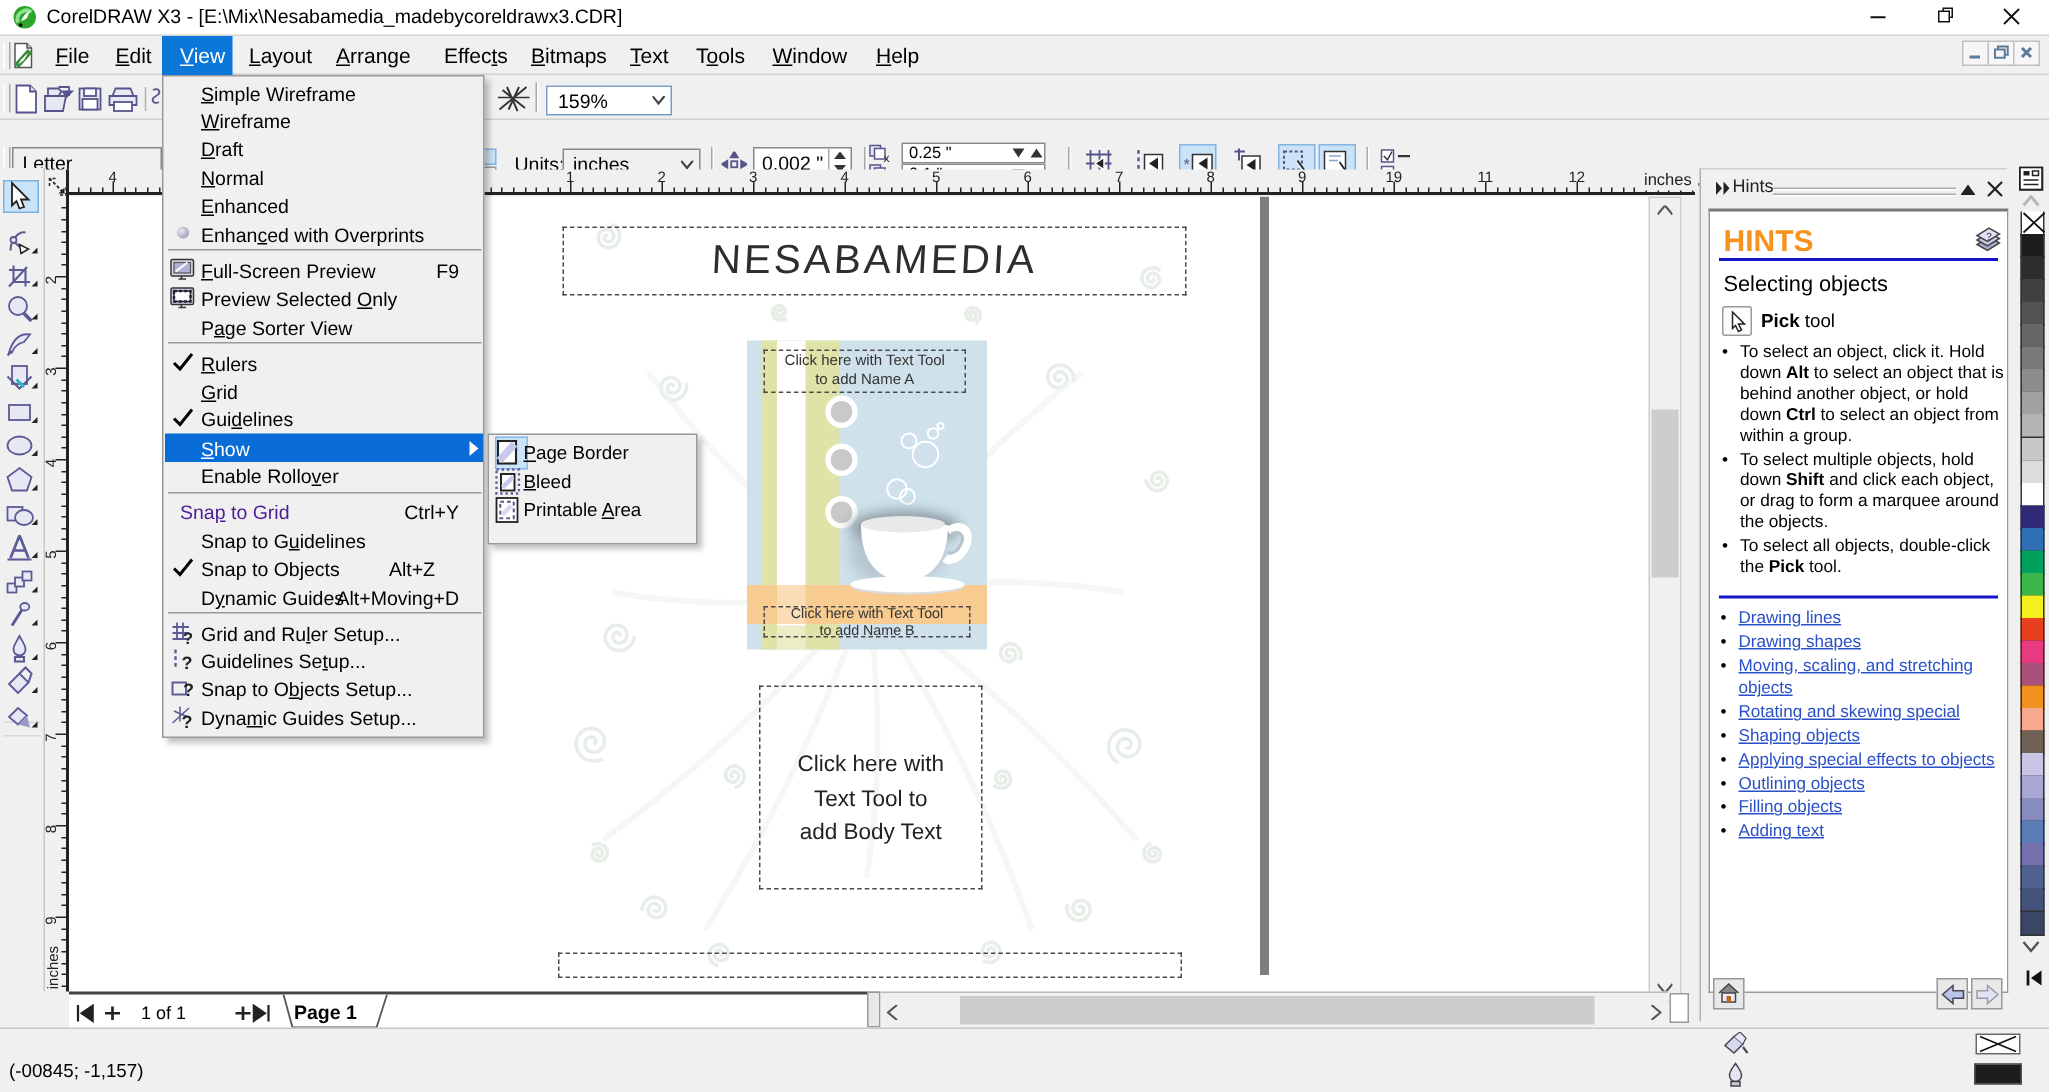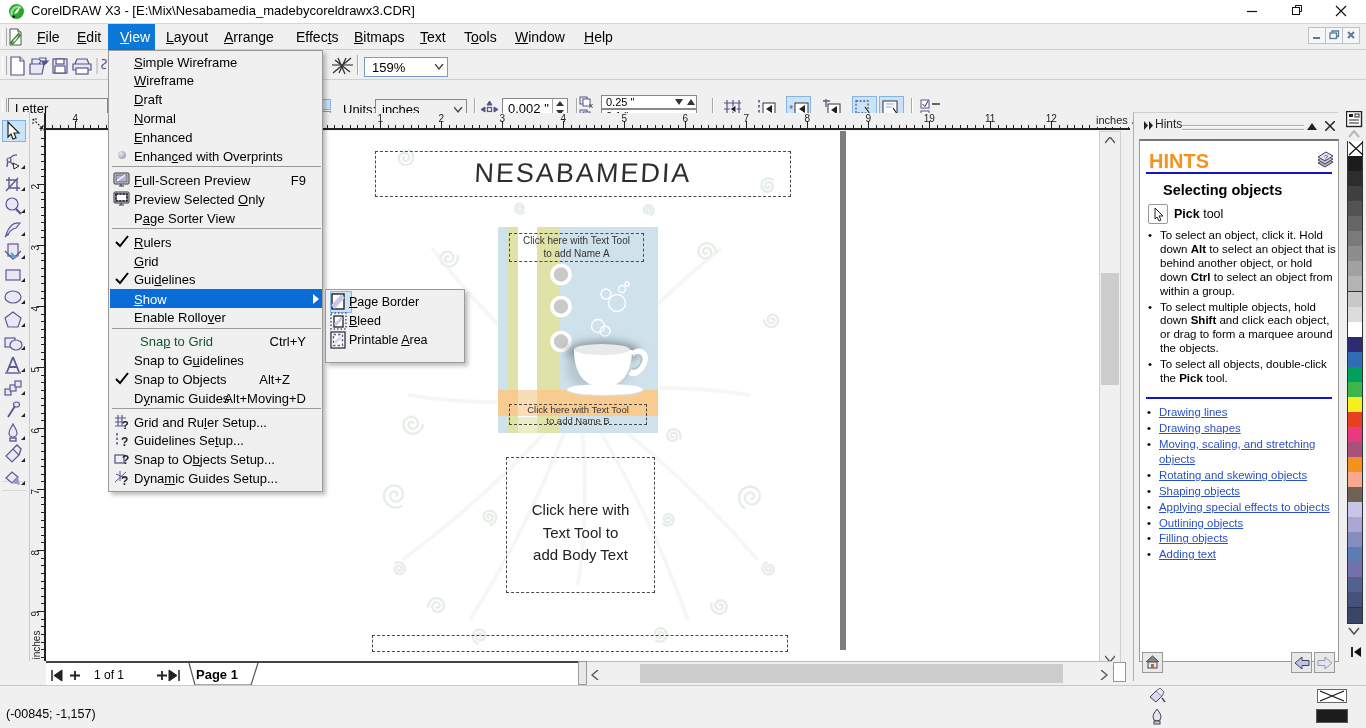--- a/index.html
+++ b/index.html
@@ -684,38 +684,38 @@
 
  <div class="abs" style="left:5px;top:26px;width:200px;height:523px;background:#fff;border:1px solid #999;border-top:2px solid #777">
   <div class="abs" style="left:9px;top:9px;font-size:20px;font-weight:bold;color:#f6921e">HINTS</div>
   <svg class="abs" style="left:176px;top:10px" width="19" height="17" viewBox="0 0 19 17">
         <path d="M2,12 L9,16 L17,11 L10,7 Z" fill="#aaaad0" stroke="#444"></path>
         <path d="M2,9 L9,13 L17,8 L10,4 Z" fill="#c8c8e8" stroke="#444"></path>
         <path d="M2,6 L9,10 L17,5 L10,1 Z" fill="#e0e0f4" stroke="#444"></path>
         <text x="8" y="9" font-size="7" fill="#333">?</text>
       </svg>
   <div class="abs" style="left:6px;top:31px;width:186px;border-top:2px solid #1515c8"></div>
-  <div class="abs" style="left:23px;top:41px;font-size:14.5px;font-weight:bold;color:#000">Selecting objects</div>
+  <div class="abs" style="left:9px;top:41px;font-size:14.5px;font-weight:normal;color:#000">Selecting objects</div>
   <div class="abs" style="left:8px;top:63px;width:20px;height:20px;background:#fcfcfc;border:1px solid #999;border-radius:2px">
         <svg style="position:absolute;left:4px;top:2px" width="12" height="15">
           <path d="M2,1 L10,9 L6,9 L8,13 L6,14 L4,10 L2,12 Z" fill="#fff" stroke="#222"></path>
         </svg>
       </div>
   <div class="abs" style="left:34px;top:66px;font-size:12.5px"><b>Pick</b> tool</div>
   <div class="abs" style="left:7px;top:88px;width:192px;font-size:11.5px;line-height:13.9px;color:#000">
    <div style="position:relative;padding-left:13px;margin-bottom:2px"><span style="position:absolute;left:1px">•</span>To select an object, click it. Hold down <b>Alt</b> to select an object that is behind another object, or hold down <b>Ctrl</b> to select an object from within a group.</div>
    <div style="position:relative;padding-left:13px;margin-bottom:2px"><span style="position:absolute;left:1px">•</span>To select multiple objects, hold down <b>Shift</b> and click each object, or drag to form a marquee around the objects.</div>
    <div style="position:relative;padding-left:13px"><span style="position:absolute;left:1px">•</span>To select all objects, double-click the <b>Pick</b> tool.</div>
   </div>
   <div class="abs" style="left:6px;top:256px;width:186px;border-top:2px solid #1515c8"></div>
   <ul class="abs" style="left:3px;top:264px;width:196px;font-size:11.4px;line-height:15.8px;color:#2a50c8;list-style:none">
    <li style="position:relative;padding-left:16px"><span style="position:absolute;left:4px;color:#000">•</span><a>Drawing lines</a></li>
         <li style="position:relative;padding-left:16px"><span style="position:absolute;left:4px;color:#000">•</span><a>Drawing shapes</a></li>
         <li style="position:relative;padding-left:16px"><span style="position:absolute;left:4px;color:#000">•</span><a>Moving, scaling, and stretching objects</a></li>
-        <li style="position:relative;padding-left:16px"><span style="position:absolute;left:4px;color:#000">•</span><a>Rotating and skewing objects</a></li>
+        <li style="position:relative;padding-left:16px"><span style="position:absolute;left:4px;color:#000">•</span><a>Rotating and skewing special</a></li>
         <li style="position:relative;padding-left:16px"><span style="position:absolute;left:4px;color:#000">•</span><a>Shaping objects</a></li>
         <li style="position:relative;padding-left:16px"><span style="position:absolute;left:4px;color:#000">•</span><a>Applying special effects to objects</a></li>
         <li style="position:relative;padding-left:16px"><span style="position:absolute;left:4px;color:#000">•</span><a>Outlining objects</a></li>
         <li style="position:relative;padding-left:16px"><span style="position:absolute;left:4px;color:#000">•</span><a>Filling objects</a></li>
         <li style="position:relative;padding-left:16px"><span style="position:absolute;left:4px;color:#000">•</span><a>Adding text</a></li>
   </ul>
  </div>
 
  <div class="abs" style="left:8px;top:539px;width:21px;height:21px;background:#e8e8e8;border:1px solid #999">
       <svg style="position:absolute;left:2px;top:2px" width="15" height="15" viewBox="0 0 15 15">
@@ -845,21 +845,21 @@
       <path d="M2,8 L6,12 L14,2" stroke="#000" stroke-width="2" fill="none"></path>
     </svg>
     <div style="position:absolute;left:25px;top:219px;height:19px;line-height:19px;color:#000;font-size:13px;white-space:nowrap">Gui<u>d</u>elines</div>
     <div style="position:absolute;left:1px;top:238px;width:212px;height:19px;background:#0a6cd6"></div>
     <div style="position:absolute;left:25px;top:239px;height:19px;line-height:19px;color:#fff;font-size:13px;white-space:nowrap"><u>S</u>how</div>
     <svg style="position:absolute;left:203px;top:241px" width="8" height="14">
       <path d="M1,2 L7,7 L1,12 Z" fill="#fff"></path>
     </svg>
     <div style="position:absolute;left:25px;top:257px;height:19px;line-height:19px;color:#000;font-size:13px;white-space:nowrap">Enable Rollo<u>v</u>er</div>
     <div class="msep" style="top:276.6px"></div>
-    <div style="position:absolute;left:31px;top:281px;height:19px;line-height:19px;color:#14532d;font-size:13px;white-space:nowrap">Sna<u>p</u> to Grid</div>
+    <div style="position:absolute;left:11px;top:281px;height:19px;line-height:19px;color:#4c1d95;font-size:13px;white-space:nowrap">Sna<u>p</u> to Grid</div>
     <div style="position:absolute;right:16px;top:281px;height:19px;line-height:19px;color:#000;font-size:13px;white-space:nowrap">Ctrl+Y</div>
     <div style="position:absolute;left:25px;top:300px;height:19px;line-height:19px;color:#000;font-size:13px;white-space:nowrap">Snap to G<u>u</u>idelines</div>
     <svg style="position:absolute;left:5px;top:320px" width="16" height="16">
       <path d="M2,8 L6,12 L14,2" stroke="#000" stroke-width="2" fill="none"></path>
     </svg>
     <div style="position:absolute;left:25px;top:319px;height:19px;line-height:19px;color:#000;font-size:13px;white-space:nowrap">Snap to Ob<u>j</u>ects</div>
     <div style="position:absolute;right:32px;top:319px;height:19px;line-height:19px;color:#000;font-size:13px;white-space:nowrap">Alt+Z</div>
     <div style="position:absolute;left:25px;top:338px;height:19px;line-height:19px;color:#000;font-size:13px;white-space:nowrap">D<u>y</u>namic Guides</div>
     <div style="position:absolute;right:16px;top:338px;height:19px;line-height:19px;color:#000;font-size:13px;white-space:nowrap">Alt+Moving+D</div>
     <div class="msep" style="top:357.1px"></div>

